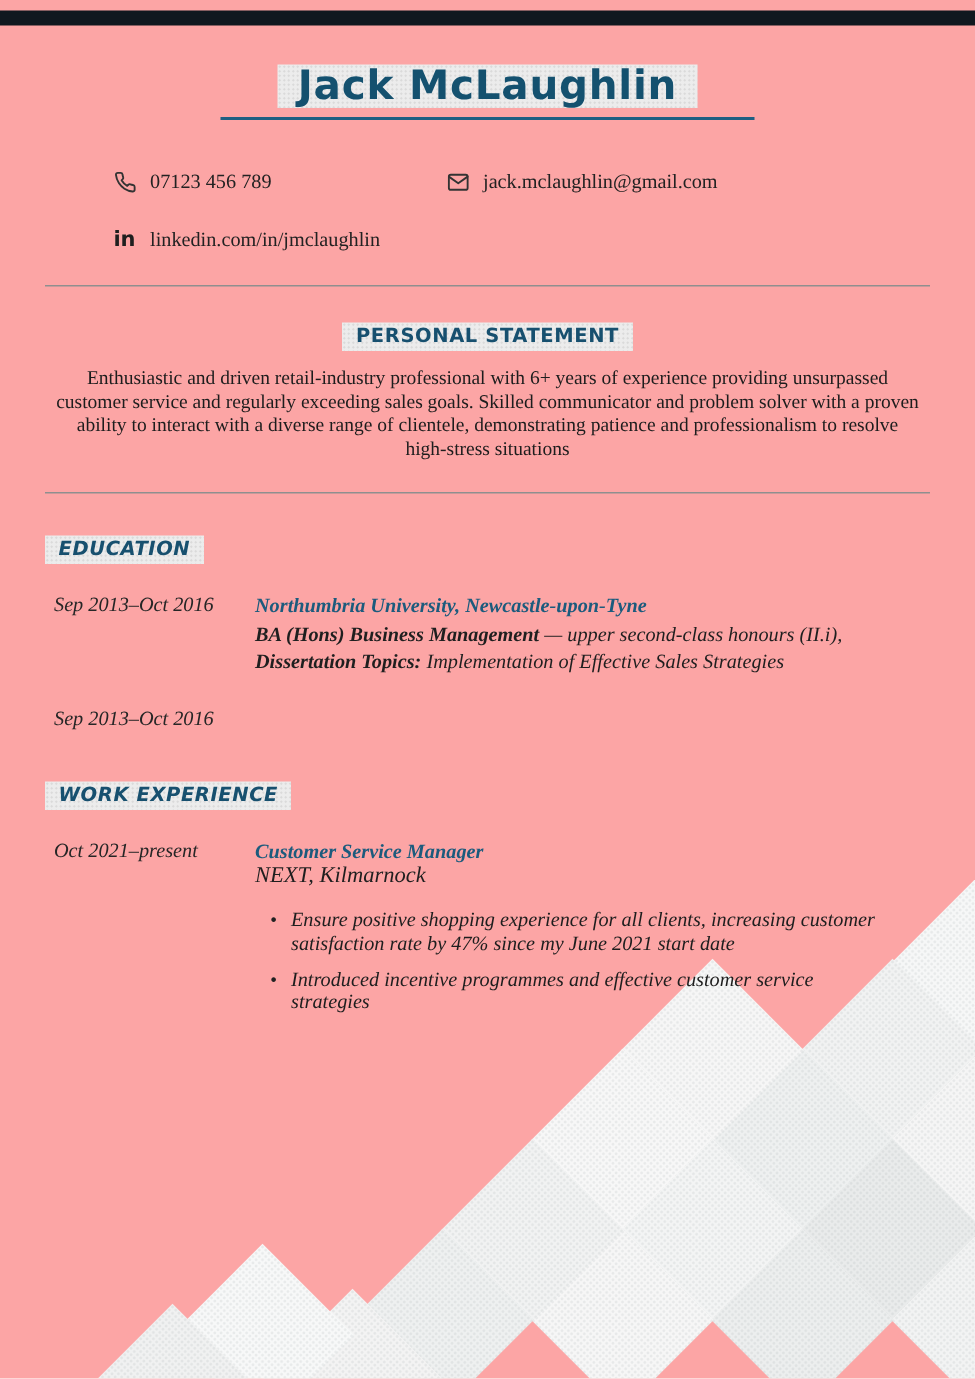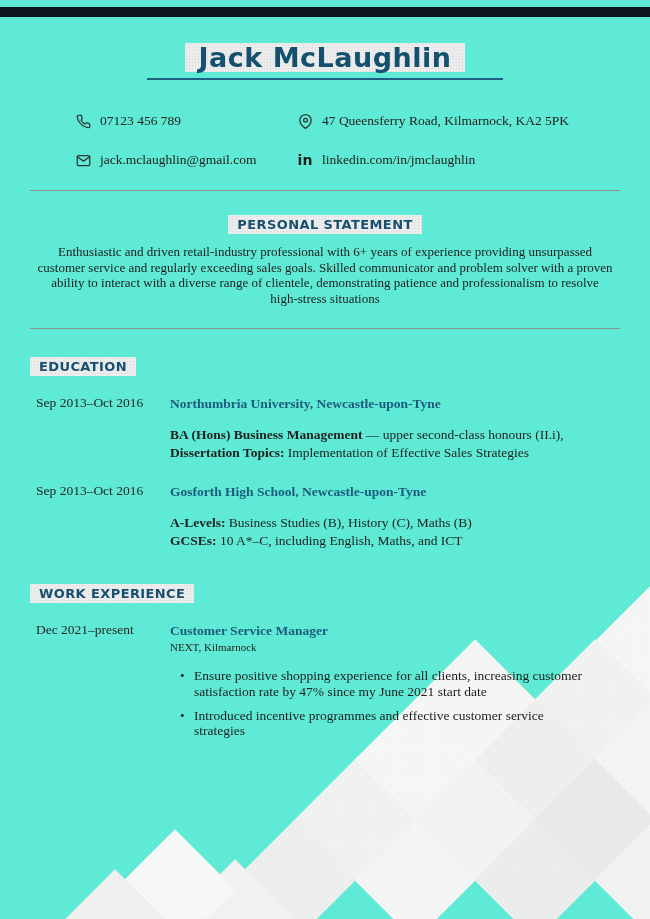--- a/index.html
+++ b/index.html
@@ -1,18 +1,18 @@
 <!DOCTYPE html>
 <html><head>
 <meta charset="utf-8">
 <style>
   html,body{margin:0;padding:0;background:#ffffff;}
   .page{
     position:relative; width:650px; height:919px; margin:0 auto;
-    background:#5eead4; overflow:hidden;
+    background:#fca5a5; overflow:hidden;
     font-family:"Liberation Serif", serif; color:#212121;
   }
   
   .deco{position:absolute; inset:0; z-index:0; pointer-events:none;}
   .dia{
     position:absolute; width:86px; height:86px;
     transform:translate(-50%,-50%) rotate(45deg);
     background-image:radial-gradient(rgba(150,158,162,0.16) 0.8px, transparent 0.9px);
     background-size:3px 3px;
   }
@@ -52,30 +52,30 @@
     background-size:3px 3px;
     font-family:"DejaVu Sans", sans-serif; font-weight:bold;
     font-size:13px; letter-spacing:0.4px; color:#17506f;
   }
   .stmt-head{text-align:center; margin-top:24px;}
   .stmt-text{
     width:578px; margin:10px auto 0; text-align:center;
     font-size:13px; line-height:15.6px; color:#1d1d1d;
   }
   
-  .section{margin:28px 30px 0;}
+  .section{margin:28px 30px 0;font-style:italic;}
   .sec-head{margin-left:0;}
   .entry{display:flex; margin-top:19px;}
   .dates{flex:none; width:134px; padding-left:6px; font-size:13.5px; color:#262626;}
   .econtent{flex:1; min-width:0;}
   .etitle{
     font-weight:bold; font-size:13.5px; line-height:17px; color:#1c5b7d;
   }
-  .esub{font-size:11px; line-height:16px; color:#1f1f1f;}
-  .elines{margin-top:14px;}
+  .esub{font-size:15px; line-height:16px; color:#1f1f1f;}
+  .elines{margin-top:2px;}
   .eline{font-size:13.5px; line-height:18px; color:#1f1f1f;}
   .eline b{font-weight:bold;}
   ul.bullets{margin:13px 0 0; padding:0 0 0 8px; list-style:none;}
   ul.bullets li{
     position:relative; padding-left:16px; margin-top:8px;
     font-size:13.5px; line-height:15.6px; max-width:428px; color:#1e1e1e;
   }
   ul.bullets li::before{
     content:"\2022"; position:absolute; left:2px; top:0; color:#222; font-size:13px;
   }
@@ -120,29 +120,20 @@
         <span class="ic">
           <svg viewBox="0 0 24 24" width="15" height="15" fill="none" stroke="#333" stroke-width="2" stroke-linecap="round" stroke-linejoin="round">
               <path d="M22 16.92v3a2 2 0 0 1-2.18 2 19.79 19.79 0 0 1-8.63-3.07 19.5 19.5 0 0 1-6-6A19.79 19.79 0 0 1 2.08 4.18 2 2 0 0 1 4.06 2h3a2 2 0 0 1 2 1.72c.13.96.36 1.9.7 2.81a2 2 0 0 1-.45 2.11L8.09 9.91a16 16 0 0 0 6 6l1.27-1.27a2 2 0 0 1 2.11-.45c.91.34 1.85.57 2.81.7A2 2 0 0 1 22 16.92z"></path>
             </svg>
         </span>
         <span>07123 456 789</span>
       </div>
       <div class="citem">
         <span class="ic">
           <svg viewBox="0 0 24 24" width="15" height="15" fill="none" stroke="#333" stroke-width="2" stroke-linecap="round" stroke-linejoin="round">
-              <path d="M21 10c0 7-9 13-9 13s-9-6-9-13a9 9 0 0 1 18 0z"></path>
-              <circle cx="12" cy="10" r="3"></circle>
-            </svg>
-        </span>
-        <span>47 Queensferry Road, Kilmarnock, KA2 5PK</span>
-      </div>
-      <div class="citem">
-        <span class="ic">
-          <svg viewBox="0 0 24 24" width="15" height="15" fill="none" stroke="#333" stroke-width="2" stroke-linecap="round" stroke-linejoin="round">
               <rect x="2" y="4" width="20" height="16" rx="2"></rect>
               <polyline points="22,6 12,13 2,6"></polyline>
             </svg>
         </span>
         <span>jack.mclaughlin@gmail.com</span>
       </div>
       <div class="citem">
         <span class="ic">
           <span class="li-glyph">in</span>
         </span>
@@ -168,35 +159,28 @@
           <div class="etitle">Northumbria University, Newcastle-upon-Tyne</div>
           <div class="elines">
             <div class="eline"><b>BA (Hons) Business Management</b><span> — upper second-class honours (II.i),</span></div>
             <div class="eline"><b>Dissertation Topics:</b><span> Implementation of Effective Sales Strategies</span></div>
           </div>
         </div>
       </div>
 
       <div class="entry" style="margin-top:21px;">
         <div class="dates">Sep 2013–Oct 2016</div>
-        <div class="econtent">
-          <div class="etitle">Gosforth High School, Newcastle-upon-Tyne</div>
-          <div class="elines">
-            <div class="eline"><b>A-Levels:</b><span> Business Studies (B), History (C), Maths (B)</span></div>
-            <div class="eline"><b>GCSEs:</b><span> 10 A*–C, including English, Maths, and ICT</span></div>
-          </div>
-        </div>
       </div>
     </div>
 
     <div class="section" style="margin-top:34px;">
       <span class="band sec-head">WORK EXPERIENCE</span>
 
       <div class="entry">
-        <div class="dates">Dec 2021–present</div>
+        <div class="dates">Oct 2021–present</div>
         <div class="econtent">
           <div class="etitle">Customer Service Manager</div>
           <div class="esub">NEXT, Kilmarnock</div>
           <ul class="bullets">
             <li>Ensure positive shopping experience for all clients, increasing customer satisfaction rate by 47% since my June 2021 start date</li>
             <li style="max-width:350px;">Introduced incentive programmes and effective customer service strategies</li>
           </ul>
         </div>
       </div>
     </div>

